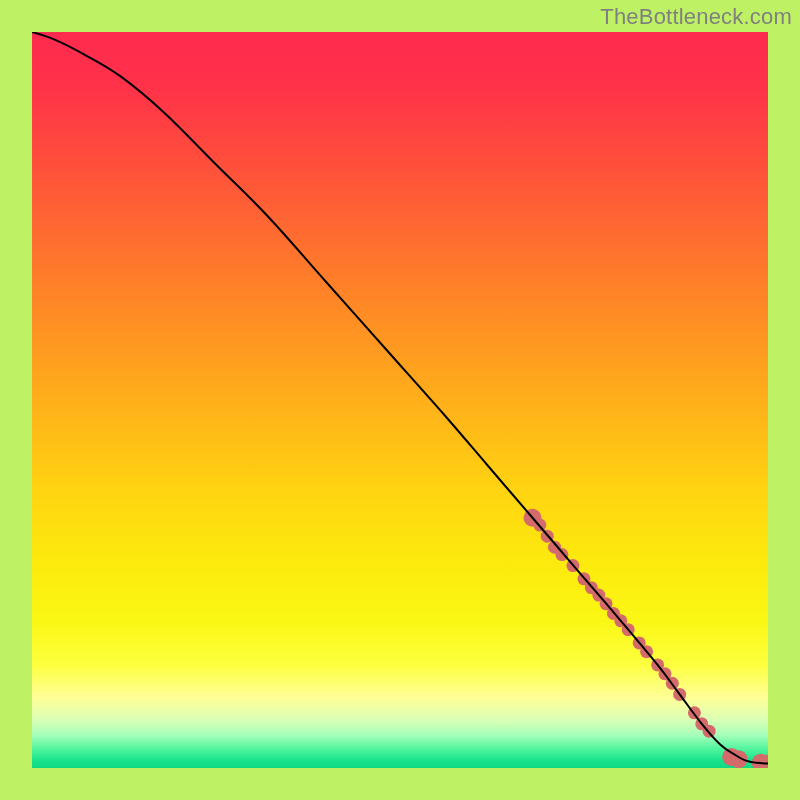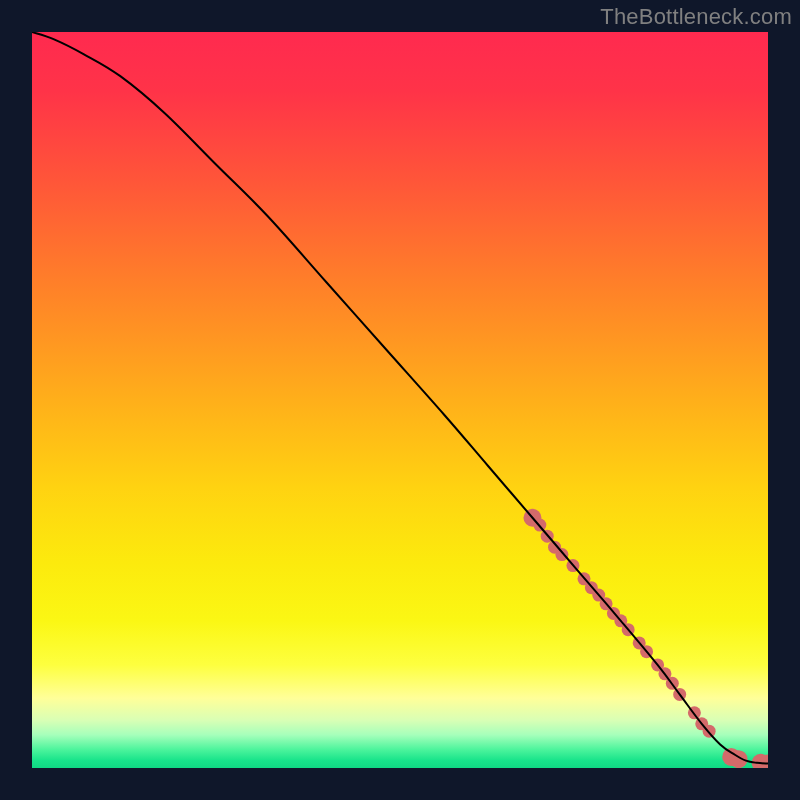--- a/index.html
+++ b/index.html
@@ -10,21 +10,21 @@
     overflow: hidden;
     background: #000;
     font-family: Arial, Helvetica, sans-serif;
   }
   .frame {
     position: absolute;
     left: 0;
     top: 0;
     width: 800px;
     height: 800px;
-    background: #0f172a;
+    background: #bef264;
   }
   .plot {
     position: absolute;
     left: 32px;
     top: 32px;
     width: 736px;
     height: 736px;
     overflow: hidden;
   }
   .attribution {

